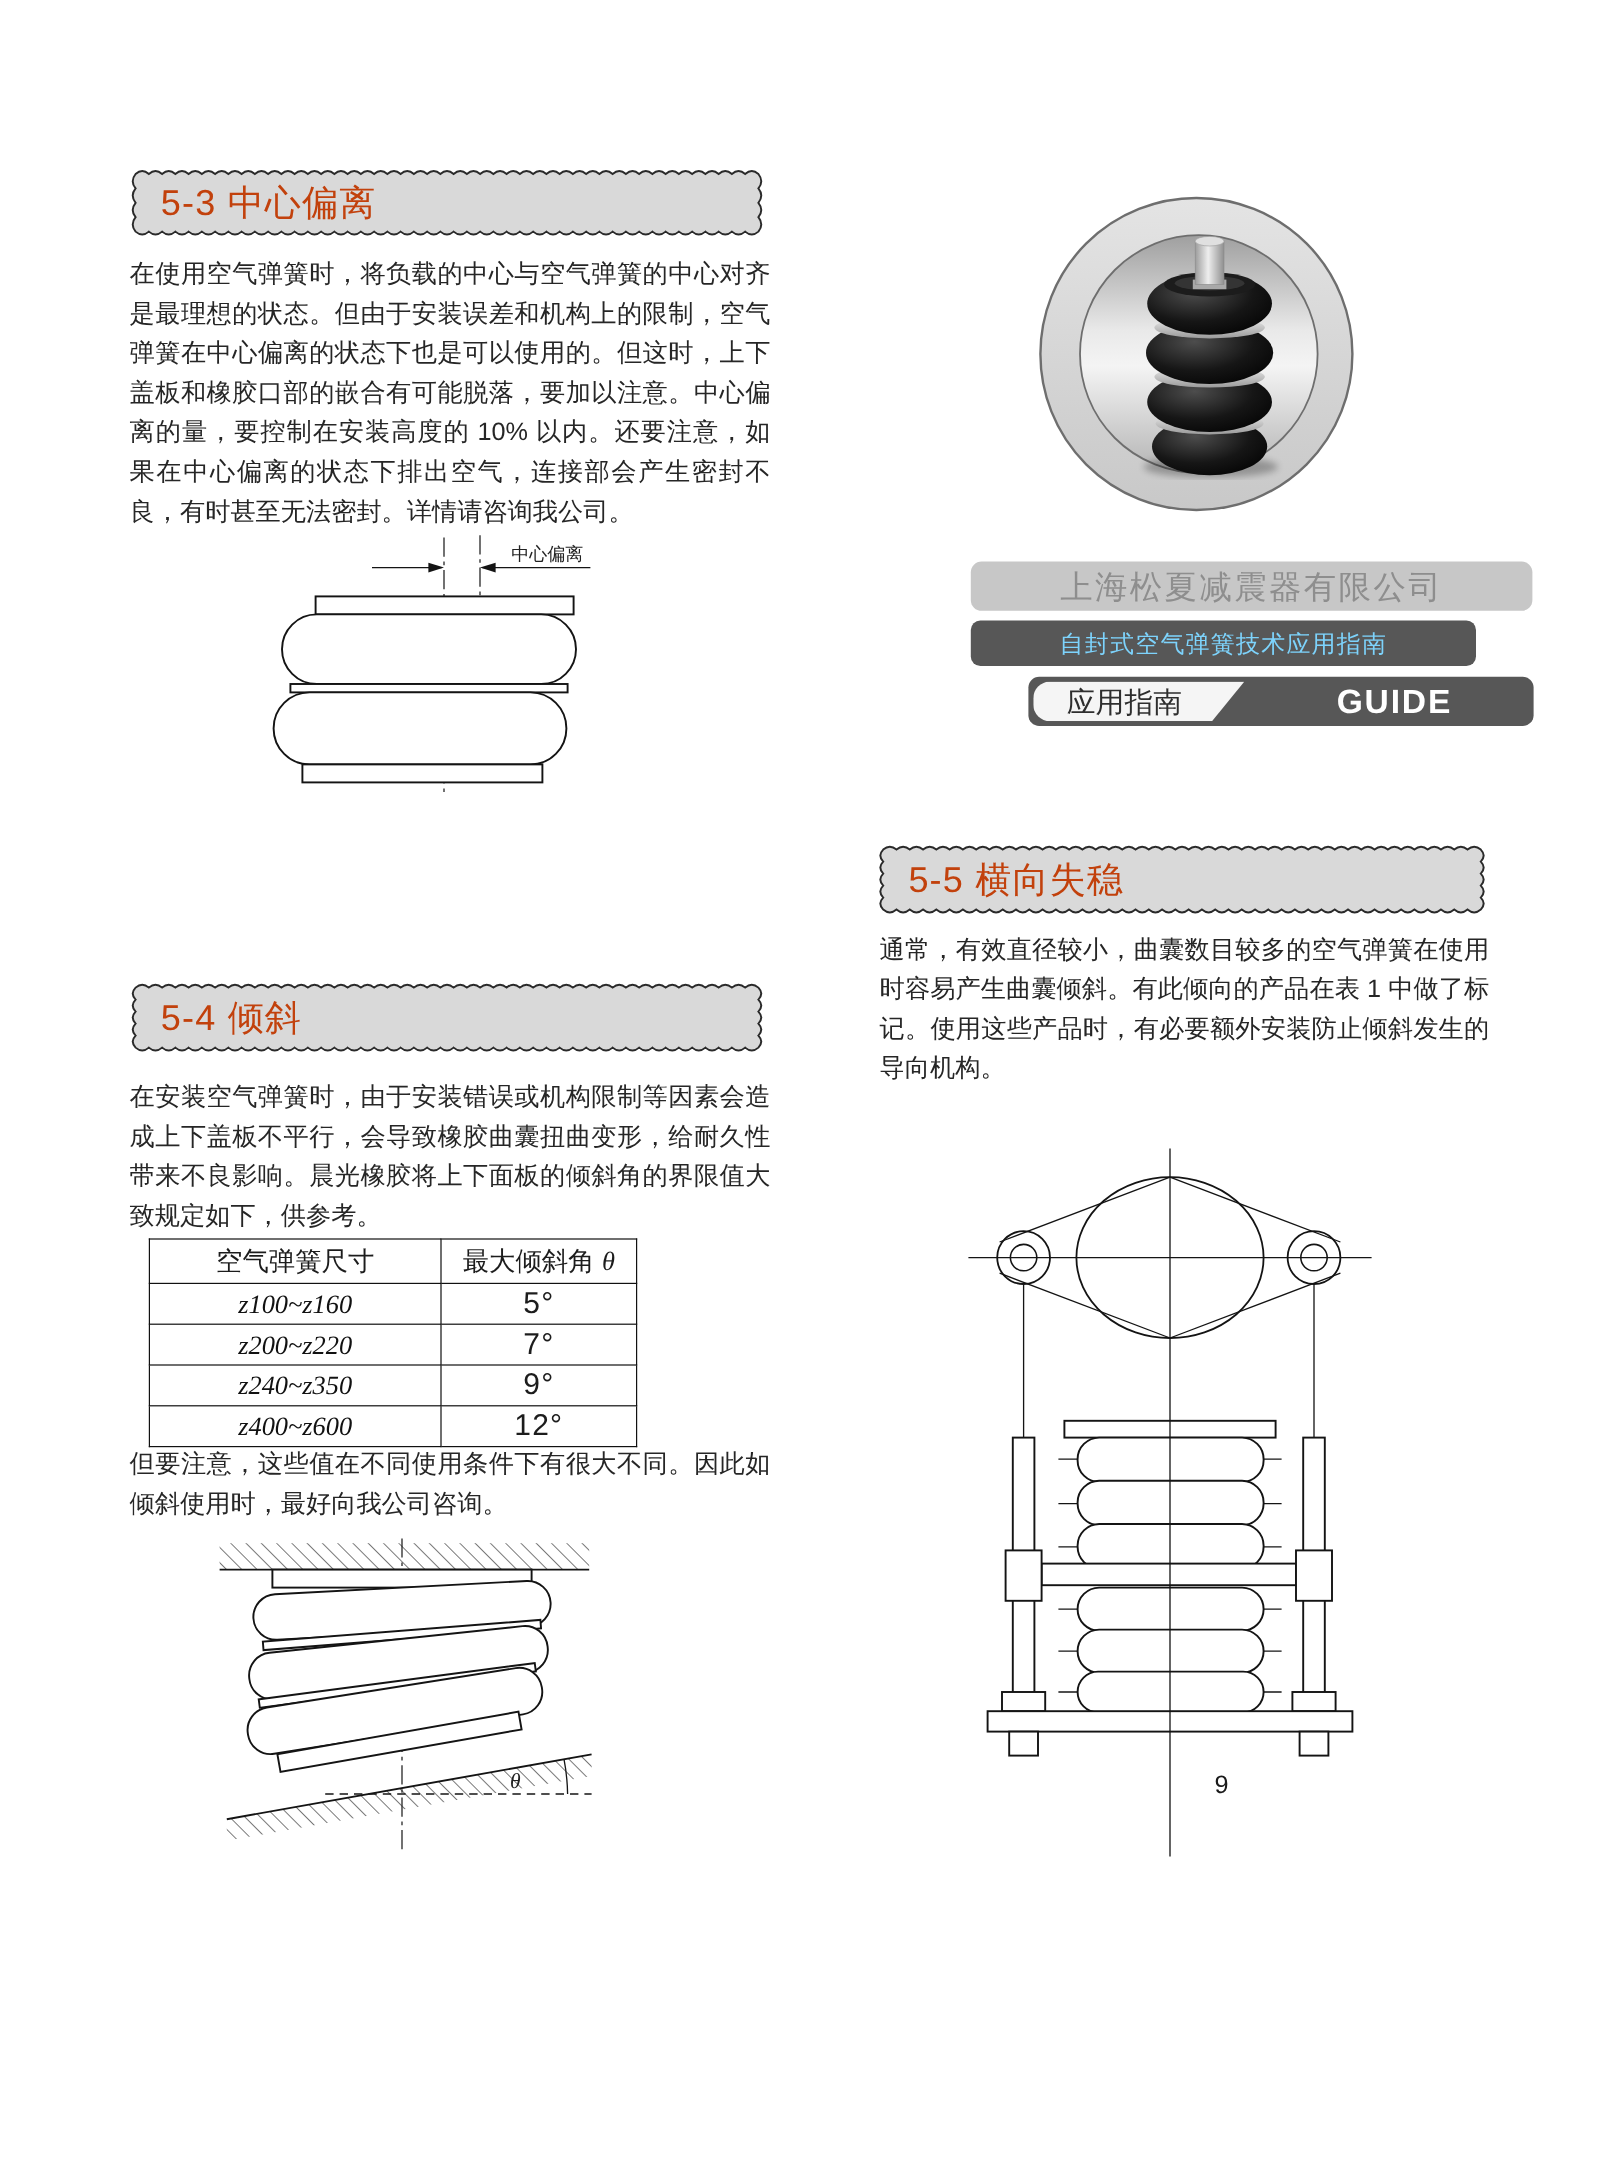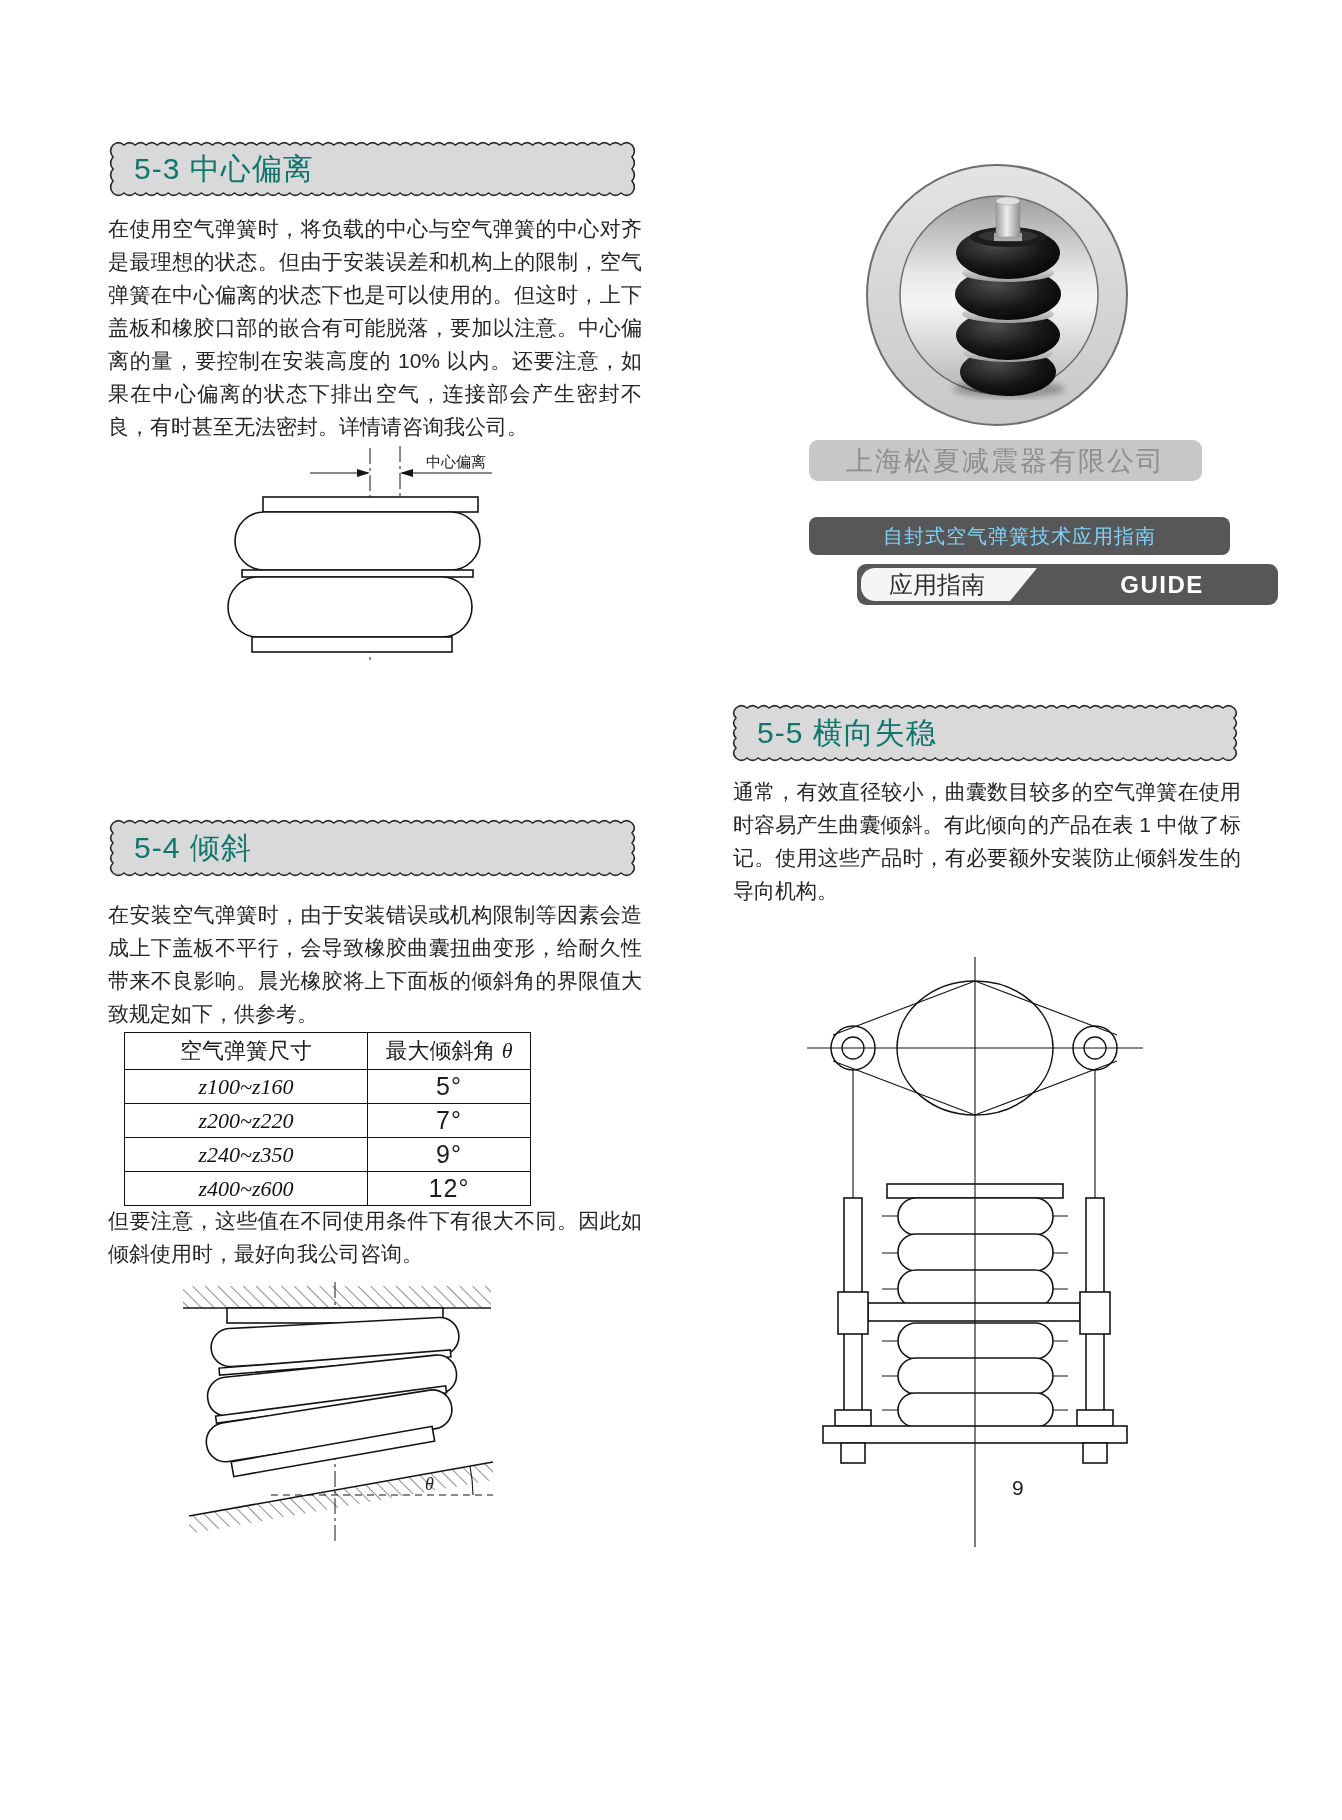--- a/index.html
+++ b/index.html
@@ -7,48 +7,48 @@
     --banner-dark:#575757; --tab-light:#f5f5f5; --ink:#1a1a1a;
   }
   html,body{margin:0;padding:0;background:#ffffff;}
   #page{position:relative;width:1342px;height:1820px;background:#fff;overflow:hidden;
         font-family:"Liberation Sans",sans-serif;color:var(--ink);}
   
   .hdrbox{position:absolute;display:flex;align-items:center;}
   .hdrbox svg.wavy{position:absolute;inset:0;width:100%;height:100%;overflow:visible;}
   .hdrbox svg.wavy path{fill:var(--header-box);stroke:#2a2a2a;stroke-width:1.6;}
   .hdrbox .hlabel{position:relative;padding-left:24px;font-size:30px;font-weight:500;
-                  letter-spacing:1px;color:#0f766e;}
+                  letter-spacing:1px;color:#c2410c;}
   
   .para{position:absolute;font-size:21px;line-height:33px;color:#262626;
         text-align:justify;letter-spacing:0;}
   
   .tbl{position:absolute;border-collapse:collapse;table-layout:fixed;}
   .tbl th,.tbl td{border:1.6px solid #111;text-align:center;vertical-align:middle;padding:0;}
   .tbl th{font-weight:400;font-size:22px;height:36px;color:#1c1c1c;}
   .tbl td{height:33px;}
   .tbl td.size{font-family:"Liberation Serif",serif;font-style:italic;font-size:22px;color:#111;}
   .tbl td.deg{font-size:25px;letter-spacing:1px;color:#1c1c1c;}
   .theta{font-family:"Liberation Serif",serif;font-style:italic;}
   
-  .banner1{position:absolute;left:809px;top:440px;width:393px;height:41px;border-radius:9px;
+  .banner1{position:absolute;left:809px;top:468px;width:468px;height:41px;border-radius:9px;
            background:var(--banner-light);display:flex;align-items:center;justify-content:center;
            font-size:27px;letter-spacing:2px;color:var(--banner-light-text);}
   .banner2{position:absolute;left:809px;top:517px;width:421px;height:38px;border-radius:8px;
            background:var(--banner-dark);display:flex;align-items:center;justify-content:center;
            font-size:20px;color:#7dd3fc;letter-spacing:1px;}
   .tabrow{position:absolute;left:809px;top:564px;width:421px;height:41px;border-radius:9px;
           background:var(--banner-dark);margin-left:48px;}
   .tab-light{position:absolute;left:4px;top:4px;width:176px;height:33px;background:var(--tab-light);
              border-radius:14px 0 0 14px;
              clip-path:polygon(0 0,100% 0,calc(100% - 27px) 100%,0 100%);}
   .tab-label{position:absolute;left:4px;top:4px;width:152px;height:33px;display:flex;
              align-items:center;justify-content:center;font-size:24px;color:#2e2e2e;}
   .guide-label{position:absolute;left:210px;top:4px;width:190px;height:33px;display:flex;
-               align-items:center;justify-content:center;font-size:24px;font-weight:bold;
+               align-items:center;justify-content:center;font-size:28px;font-weight:bold;
                color:#fff;letter-spacing:1.5px;}
   .pagenum{position:absolute;left:1012px;top:1476px;font-size:21px;color:#1a1a1a;}
   svg.diag{position:absolute;overflow:visible;}
   svg.diag .ln{stroke:#141414;stroke-width:1.6;fill:none;}
   svg.diag .thin{stroke:#141414;stroke-width:1.1;fill:none;}
   svg.diag .cl{stroke:#141414;stroke-width:1;fill:none;stroke-dasharray:16 4 3 4;}
   svg.diag .wh{fill:#ffffff;stroke:#141414;stroke-width:1.6;}
   svg.diag text{fill:#222;}
 </style>
 </head>

